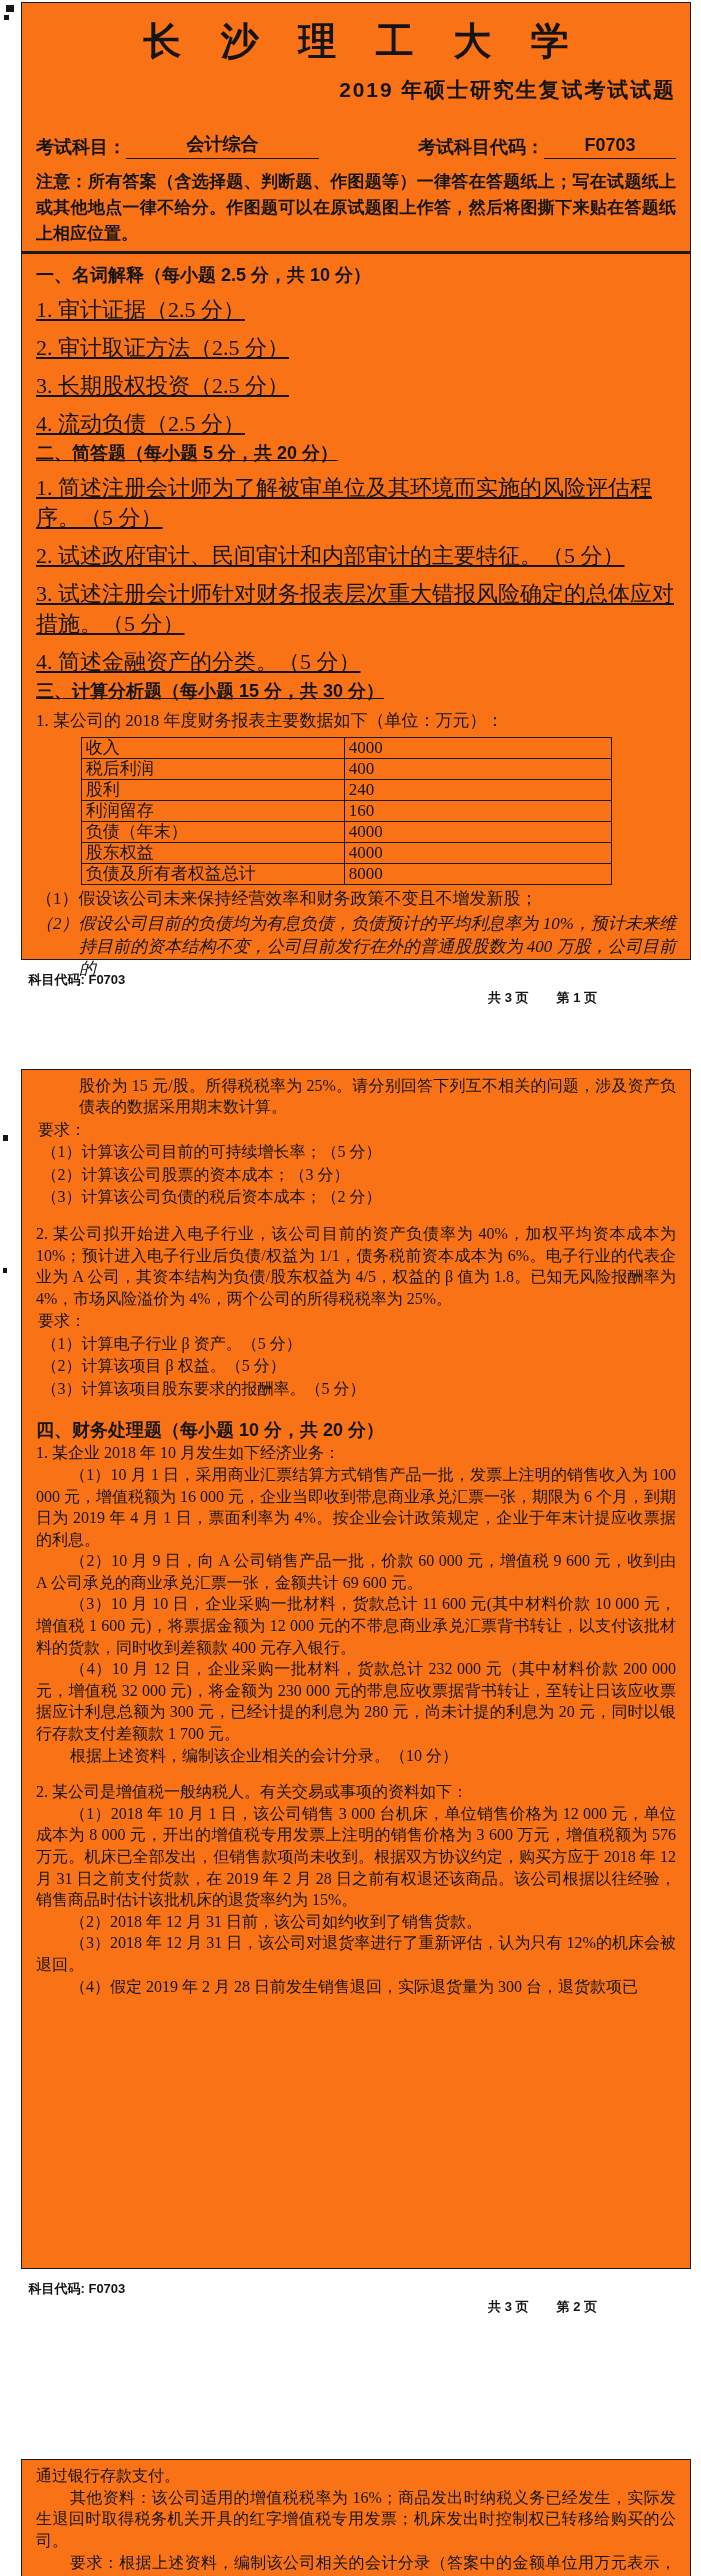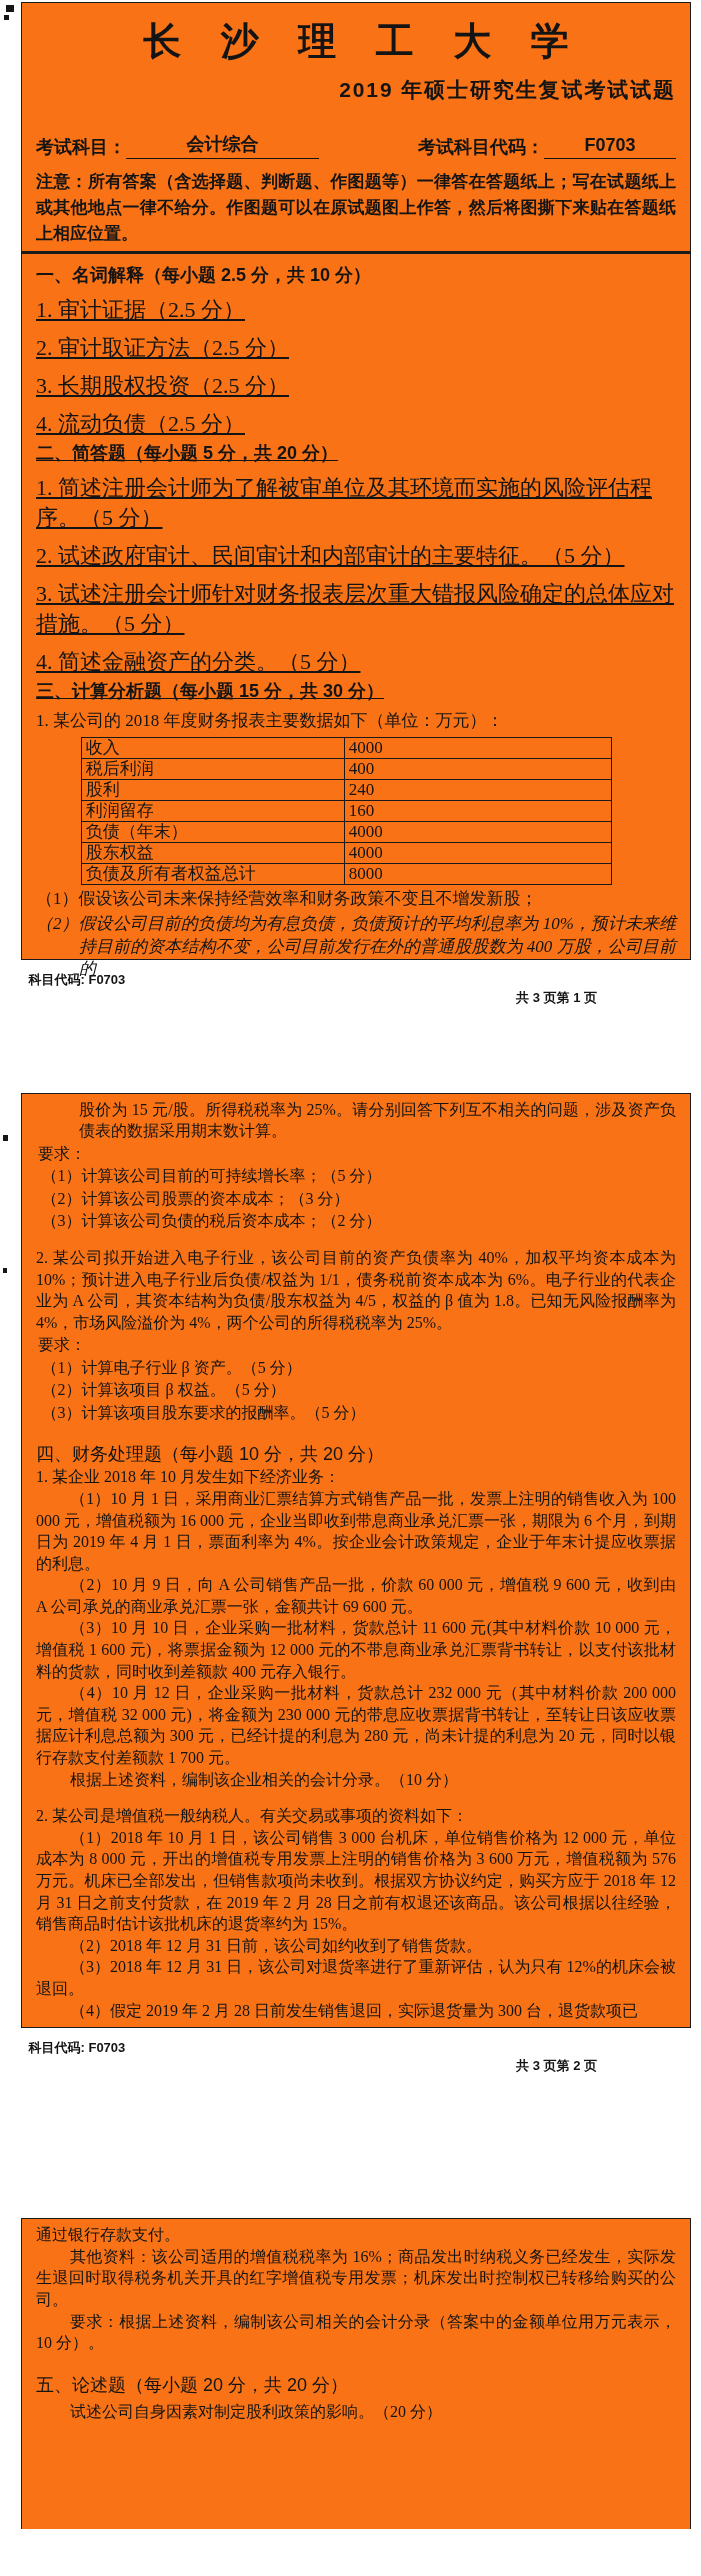--- a/index.html
+++ b/index.html
@@ -6,21 +6,21 @@
   body{
     width:701px;height:2576px;position:relative;overflow:hidden;
     background:#ffffff;color:#141414;
     font-family:"Liberation Serif","DejaVu Serif",serif;
   }
   .page{
     margin-left:21px;width:670px;box-sizing:border-box;
     border:1.9px solid #1a1a1a;background:#f97316;
   }
   .p1{margin-top:1.9px;height:958px;}
-  .p2{margin-top:86px;height:935px;}
+  .p2{margin-top:62px;height:1200px;}
   .p3{margin-top:143px;height:311px;border-bottom:none;}
   .inner{padding:0 14px;}
   
   .uni{
     text-align:center;padding-top:13px;font-size:38px;font-weight:bold;
     letter-spacing:15px;text-indent:15px;font-family:"Liberation Serif","DejaVu Serif",serif;
   }
   .etitle{
     text-align:right;margin-top:9.4px;font-size:21px;font-weight:bold;
     letter-spacing:1.9px;font-family:"Liberation Sans","DejaVu Sans",sans-serif;
@@ -58,31 +58,31 @@
   td.c1{width:260px;} td.c2{width:264px;}
   .note{font-size:17px;line-height:22.6px;margin-top:2.8px;}
   .note.hang{padding-left:43px;text-indent:-43px;text-align:justify;font-style:italic;}
   
   .pfooter{
     margin:11.3px 0 0 21px;width:670px;display:flex;box-sizing:border-box;
     padding:0 94px 0 7.5px;
     font-family:"Liberation Sans","DejaVu Sans",sans-serif;
     font-weight:bold;font-size:13px;flex-direction:column;
   }
-  .fr{margin-left:auto;display:flex;}
+  .fr{margin-left:auto;display:flex;gap:28px;}
   
   .bt{font-size:16px;line-height:21.6px;}
   .cont{padding-left:43px;text-align:justify;margin-top:4.7px;}
   .cont3{margin-top:4.7px;}
   .reqlbl{padding-left:1.9px;margin-top:0.9px;}
   .reqitem{padding-left:5.6px;margin-top:0.9px;}
   .para{text-indent:34px;text-align:justify;}
   .qnum{margin-top:15px;text-align:justify;}
   .bhead{
-    font-family:"Liberation Sans","DejaVu Sans",sans-serif;font-weight:normal;
+    font-family:"Liberation Sans","DejaVu Sans",sans-serif;font-weight:bold;
     font-size:18px;margin-top:19px;
   }
   .essay{padding-left:34px;margin-top:4.7px;}
   
   .speck{position:absolute;background:#161616;}
   .sp1{left:5.6px;top:4.7px;width:8.5px;height:7.5px;}
   .sp2{left:3.8px;top:15px;width:5.6px;height:4.7px;}
   .sp3{left:2.8px;top:1135px;width:5.6px;height:5.6px;}
   .sp4{left:2.8px;top:1268px;width:4.7px;height:4.7px;}
 </style>

